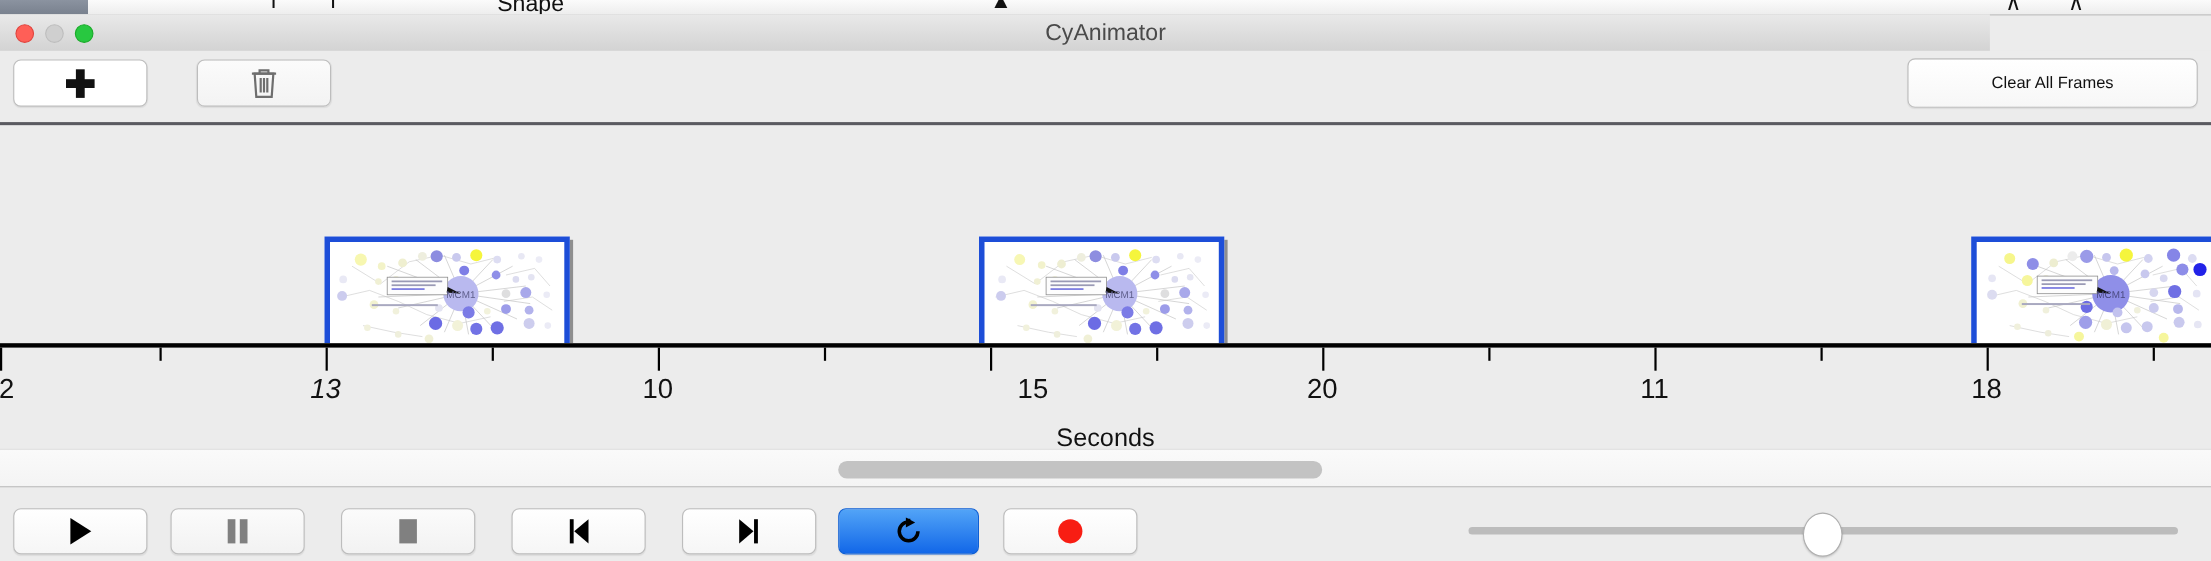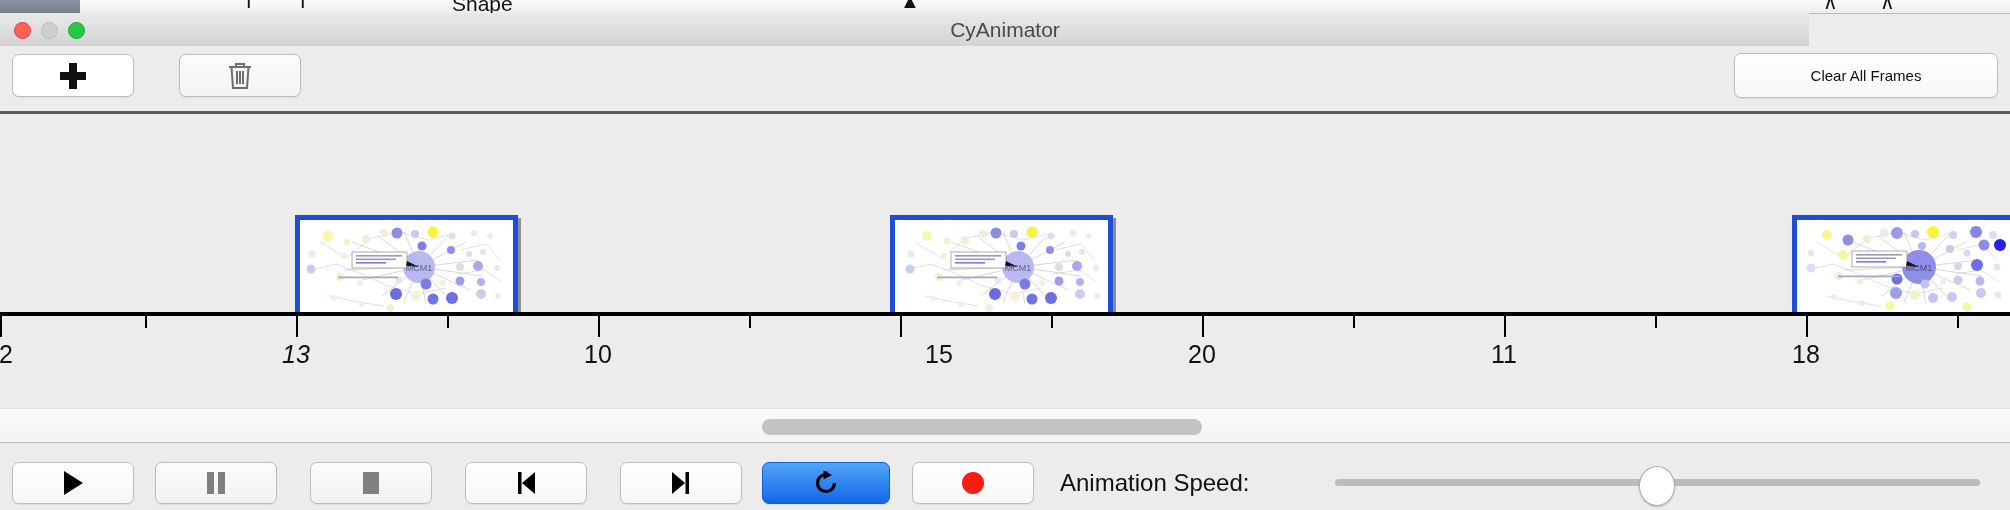--- a/index.html
+++ b/index.html
@@ -441,20 +441,21 @@
     <span class="tick minor" style="left:1957px;"></span>
 
     <span class="tick-label" style="left:6px;">2</span>
     <span class="tick-label" style="left:296px;font-style:italic;">13</span>
     <span class="tick-label" style="left:598px;">10</span>
     <span class="tick-label" style="left:939px;">15</span>
     <span class="tick-label" style="left:1202px;">20</span>
     <span class="tick-label" style="left:1504px;">11</span>
     <span class="tick-label" style="left:1806px;">18</span>
 
+    <div class="axis-title">Seconds</div>
   </div>
 
   <div class="scrollzone"></div>
   <div class="scrollthumb"></div>
 
   <div class="ctrlbar"></div>
 
   <div class="cbtn" style="left:12px;width:122px;">
     <span>
       <svg class="ico" width="26" height="28" viewBox="0 0 26 28">
@@ -508,18 +509,17 @@
   </div>
 
   <div class="cbtn" style="left:912px;width:122px;">
     <span>
       <svg class="ico" width="26" height="26" viewBox="0 0 26 26">
           <circle cx="13" cy="13" r="11" fill="#f81d13"></circle>
         </svg>
     </span>
   </div>
 
-  <div class="speed-label">Animation Speed:</div>
 
   <div class="slider-track"></div>
   <div class="slider-thumb"></div>
 
 </div>
 
 </body></html>

